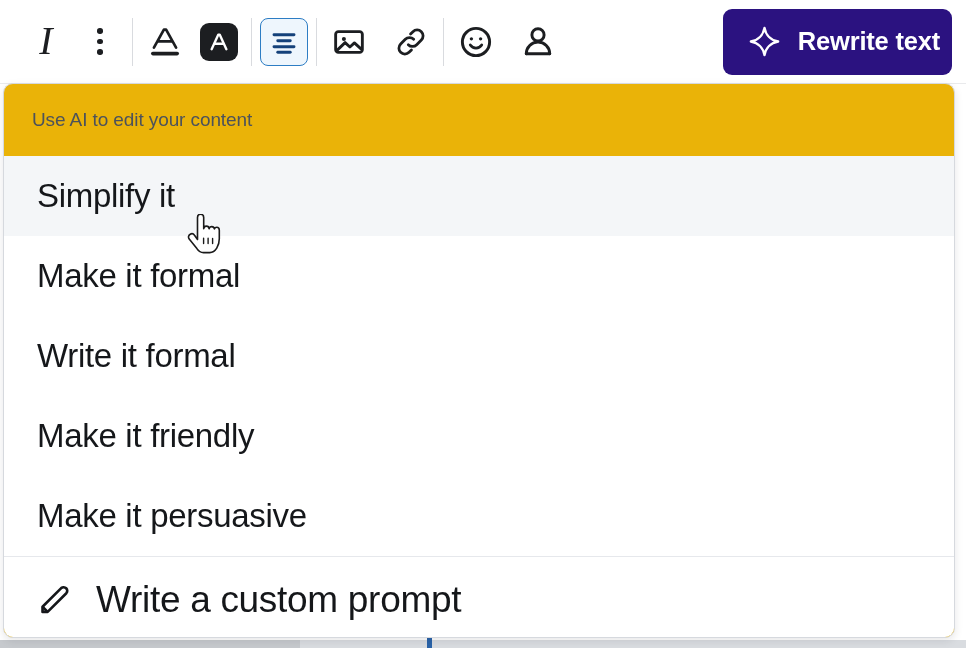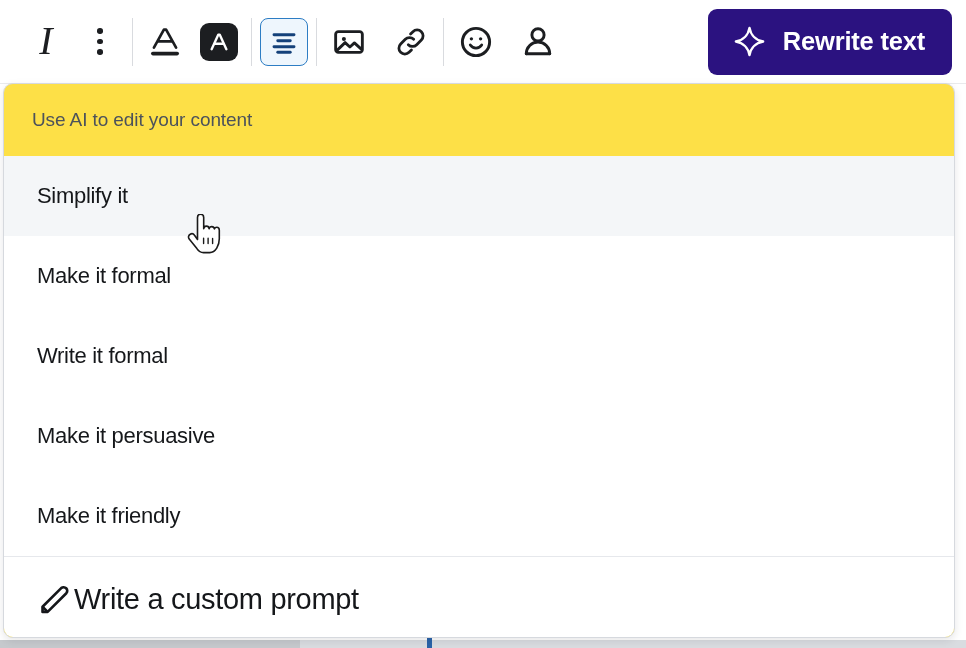--- a/index.html
+++ b/index.html
@@ -102,42 +102,42 @@
     align-items: center;
     justify-content: center;
   }
 
   
   .cta {
     height: 66px;
     display: flex;
     align-items: center;
     gap: 17px;
-    padding: 0 27px 0 25px;
+    padding: 0 12px 0 25px;
     border-radius: 9px;
     background: #2b1280;
     color: #ffffff;
     font-size: 25.5px;
     font-weight: 700;
     letter-spacing: -0.2px;
     white-space: nowrap;
     cursor: pointer;
     border: none;
     flex: 0 0 auto;
     margin-right: 4px;
   }
 
   
   .dropdown {
     position: absolute;
     left: 3px;
     top: 83px;
     width: 952px;
     height: 555px;
-    background: #fde047;
+    background: #eab308;
     border: 1px solid #d6d9de;
     border-radius: 10px;
     box-shadow: 0 3px 9px rgba(16, 20, 28, 0.10);
     overflow: hidden;
   }
 
   .dd-header {
     height: 72px;
     display: flex;
     align-items: center;
@@ -147,41 +147,42 @@
     letter-spacing: -0.1px;
   }
 
   .dd-list { display: block; }
 
   .dd-item {
     height: 80px;
     display: flex;
     align-items: center;
     padding-left: 33px;
-    font-size: 22px;
+    font-size: 33px;
     color: #15171a;
     letter-spacing: -0.3px;
     background: #ffffff;
     cursor: pointer;
   }
 
   .dd-item.highlighted { background: #f4f6f8; }
 
   .dd-divider {
     height: 1px;
     background: #e6e8ec;
     width: 100%;
   }
 
   .dd-footer {
     height: 85px;
     display: flex;
     align-items: center;
+    gap: 22px;
     padding-left: 30px;
-    font-size: 29px;
+    font-size: 37px;
     color: #15171a;
     letter-spacing: -0.3px;
     background: #ffffff;
     cursor: pointer;
   }
 
   .pencil-ico {
     width: 40px;
     height: 40px;
     flex: 0 0 auto;
@@ -355,24 +356,24 @@
       <div class="dd-item highlighted">
         <span>Simplify it</span>
       </div>
       <div class="dd-item">
         <span>Make it formal</span>
       </div>
       <div class="dd-item">
         <span>Write it formal</span>
       </div>
       <div class="dd-item">
-        <span>Make it persuasive</span>
+        <span>Make it friendly</span>
       </div>
       <div class="dd-item">
-        <span>Make it friendly</span>
+        <span>Make it persuasive</span>
       </div>
     </div>
 
     <div class="dd-divider"></div>
 
     <div class="dd-footer">
       <span class="pencil-ico">
         <svg width="34" height="34" viewBox="0 0 24 24" fill="none">
           <path d="M17.1 3.6 a2.55 2.55 0 0 1 3.6 3.6 L7.5 20.4 H3.9 v-3.6 Z" stroke="#15171a" stroke-width="1.85" stroke-linejoin="round" fill="none"></path>
           <path d="M3.9 16.8 L7.5 20.4" stroke="#15171a" stroke-width="1.85" stroke-linejoin="round"></path>

